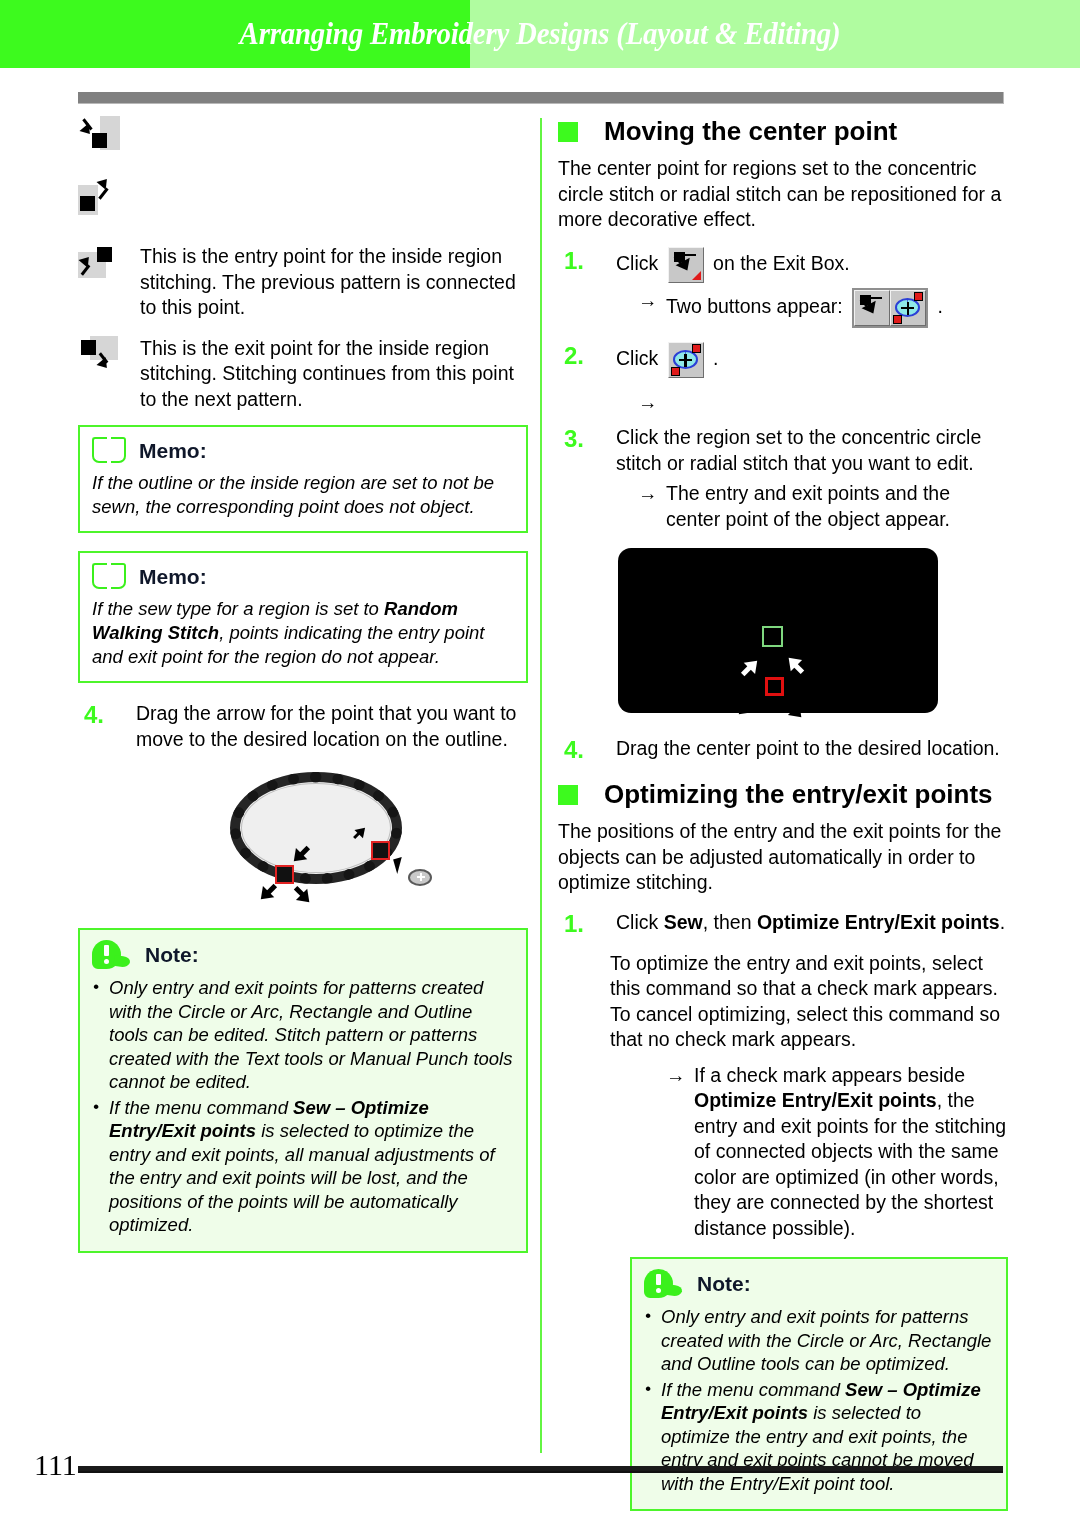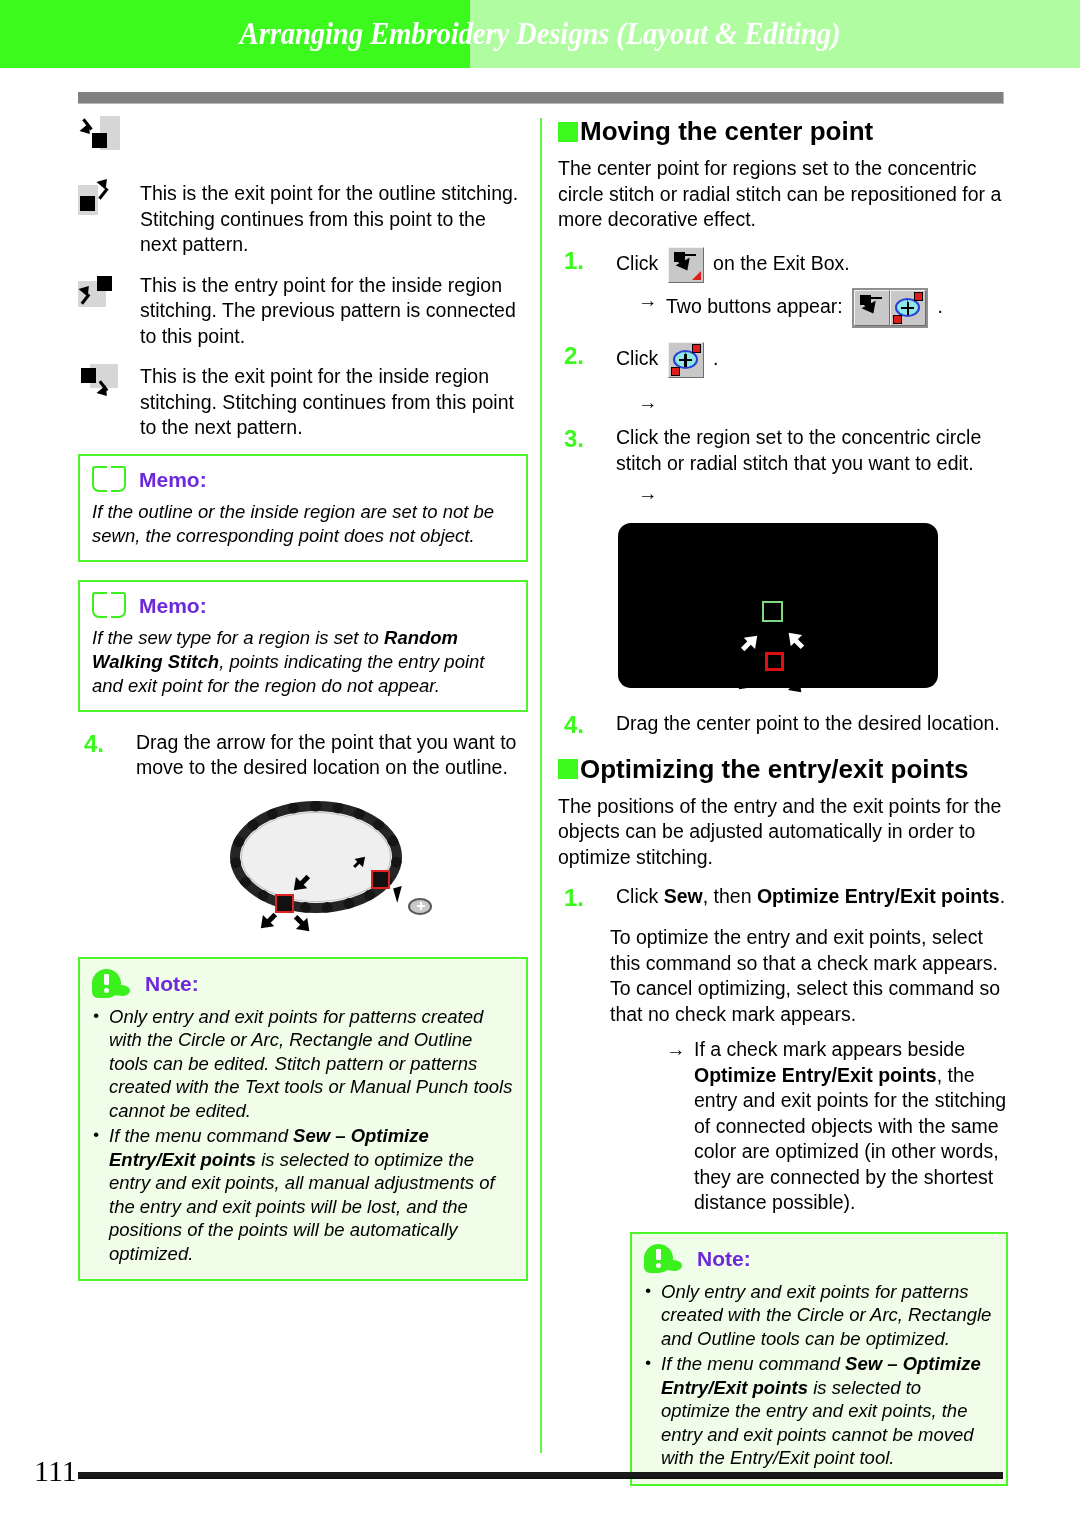--- a/index.html
+++ b/index.html
@@ -47,21 +47,21 @@
   .def-txt { font-size: 19.5px; line-height: 25.5px; flex: 1 1 auto; padding-top: 2px; }
 
   .mini { position: relative; width: 46px; height: 44px; }
   .mini .sq  { position: absolute; width: 15px; height: 15px; background: #000; }
   .mini .shadow { position: absolute; background: #d6d6d6; }
 
   
   .callout { border: 2px solid #4df52b; box-sizing: border-box; padding: 10px 12px 12px 12px; margin-bottom: 18px; }
   .callout.note { background: #effde9; }
   .callout-head { display: flex; align-items: center; gap: 13px; margin-bottom: 6px; }
-  .callout-head .lbl { font-size: 21px; font-weight: bold; color: #6d28d9; }
+  .callout-head .lbl { font-size: 21px; font-weight: bold; color: #0f172a; }
   .callout-body { font-size: 18.5px; line-height: 24px; font-style: italic; }
   .callout-body b { font-weight: bold; }
   .note-list { list-style: none; margin: 0; padding: 0; }
   .note-list li { position: relative; padding-left: 17px; font-size: 18.5px; line-height: 23.5px; font-style: italic; margin-bottom: 2px; }
   .note-list li::before { content: "\2022"; position: absolute; left: 1px; top: -1px; font-size: 17px; }
 
   
   .ico-book { width: 34px; height: 28px; position: relative; flex: 0 0 34px; }
   .ico-book::before, .ico-book::after {
     content: ""; position: absolute; top: 0; width: 15px; height: 26px;
@@ -74,21 +74,21 @@
   .ico-bang { width: 40px; height: 30px; position: relative; flex: 0 0 40px; }
   .ico-bang .bubble {
     position: absolute; left: 0; top: 0; width: 29px; height: 29px;
     background: #3bf01c; border-radius: 50% 50% 50% 6px;
   }
   .ico-bang .bang-stem { position: absolute; left: 12px; top: 5px; width: 5px; height: 11px; background: #fff; border-radius: 1px; }
   .ico-bang .bang-dot  { position: absolute; left: 12px; top: 19px; width: 5px; height: 5px; background: #fff; border-radius: 50%; }
   .ico-bang .tail { position: absolute; left: 22px; top: 16px; width: 16px; height: 11px; background: #3bf01c; border-radius: 0 60% 70% 0; transform: rotate(8deg); }
 
   
-  .sec-head { display: flex; align-items: center; gap: 2px; font-size: 26px; font-weight: bold; margin: 0 0 9px 0; }
+  .sec-head { display: flex; align-items: center; gap: 26px; font-size: 26px; font-weight: bold; margin: 0 0 9px 0; }
   .sec-head .bullet { width: 20px; height: 20px; background: #3dfa1e; flex: 0 0 20px; }
 
   
   .step { display: flex; align-items: flex-start; margin-bottom: 4px; }
   .step-num { flex: 0 0 52px; font-size: 24px; font-weight: bold; color: #3dfa1e; text-align: left; padding-left: 6px; line-height: 27px; }
   .step-body { flex: 1 1 auto; font-size: 19.5px; line-height: 25.5px; }
   .step-body b { font-weight: bold; }
   .arrow-line { display: flex; font-size: 19.5px; line-height: 25.5px; margin-top: 5px; padding-left: 28px; }
   .arrow-line .ar { flex: 0 0 28px; }
   .arrow-line .ar-txt { flex: 1 1 auto; }
@@ -169,21 +169,21 @@
   .fig-black .red-sq   { position: absolute; left: 147px; top: 129px; width: 19px; height: 19px; border: 3px solid #e01010; box-sizing: border-box; background: #000; }
 
   
   .arw { position: absolute; width: 22px; height: 22px; }
   .arw .shaft { position: absolute; left: 7px; top: 2px; width: 5px; height: 15px; }
   .arw .head  { position: absolute; left: 1px; top: 11px; width: 0; height: 0; border-left: 8px solid transparent; border-right: 8px solid transparent; }
   .arw.w .shaft { background: #fff; } .arw.w .head { border-top: 11px solid #fff; }
   .arw.k .shaft { background: #000; } .arw.k .head { border-top: 11px solid #000; }
 
   
-  .footer { position: absolute; left: 0; bottom: 36px; width: 1068px; height: 30px; }
+  .footer { position: absolute; left: 0; bottom: 42px; width: 1068px; height: 30px; }
   .footer .pno { position: absolute; left: 34px; top: -6px; font-family: "Liberation Serif", serif; font-size: 30px; }
   .footer .rule { position: absolute; left: 78px; top: 12px; width: 925px; height: 5px; background: #1a1a1a; border-bottom: 2px solid #111; }
 </style>
 </head>
 <body>
 
 <div class="hdr-band">
   <div class="hdr-left"></div>
   <div class="hdr-right"></div>
 </div>
@@ -207,21 +207,20 @@
 
   <div class="def-row">
     <div class="def-ico">
       <div class="mini">
         <div class="shadow" style="left:0;top:6px;width:20px;height:30px;"></div>
         <div class="sq" style="left:2px;top:17px;"></div>
         <div style="position:absolute;left:24px;top:8px;width:2.5px;height:13px;background:#000;transform:rotate(38deg);"></div>
         <div style="position:absolute;left:20px;top:-1px;width:0;height:0;border-left:6px solid transparent;border-right:6px solid transparent;border-bottom:9px solid #000;transform:rotate(40deg);"></div>
       </div>
     </div>
-    <div class="def-txt">This is the exit point for the outline stitching. Stitching continues from this point to the next pattern.</div>
   </div>
 
   <div class="def-row">
     <div class="def-ico">
       <div class="mini">
         <div class="shadow" style="left:0;top:10px;width:28px;height:26px;"></div>
         <div class="sq" style="left:19px;top:5px;"></div>
         <div style="position:absolute;left:6px;top:22px;width:3px;height:12px;background:#000;transform:rotate(38deg);"></div>
         <div style="position:absolute;left:2px;top:14px;width:0;height:0;border-left:6px solid transparent;border-right:6px solid transparent;border-bottom:9px solid #000;transform:rotate(40deg);"></div>
       </div>
@@ -379,20 +378,21 @@
   <div class="arrow-line" style="margin-left:52px;margin-top:12px;">
     <span class="ar">→</span>
   </div>
 
   <div class="step" style="margin-top:10px;">
     <div class="step-num">3.</div>
     <div class="step-body">Click the region set to the concentric circle stitch or radial stitch that you want to edit.</div>
   </div>
   <div class="arrow-line" style="margin-left:52px;">
     <span class="ar">→</span>
+    <span class="ar-txt">The entry and exit points and the center point of the object appear.</span>
   </div>
 
   <div class="fig-black">
     <div class="panel"></div>
     <div class="green-sq"></div>
     <div class="arw w" style="left:119px;top:108px;transform:rotate(-135deg);">
         <span class="shaft"></span>
         <span class="head"></span>
       </div>
     <div class="arw w" style="left:166px;top:108px;transform:rotate(135deg);">

